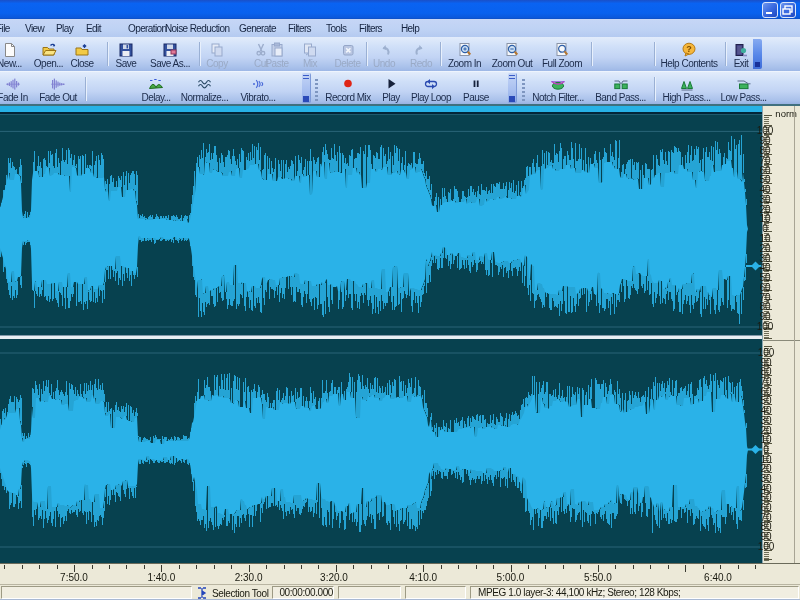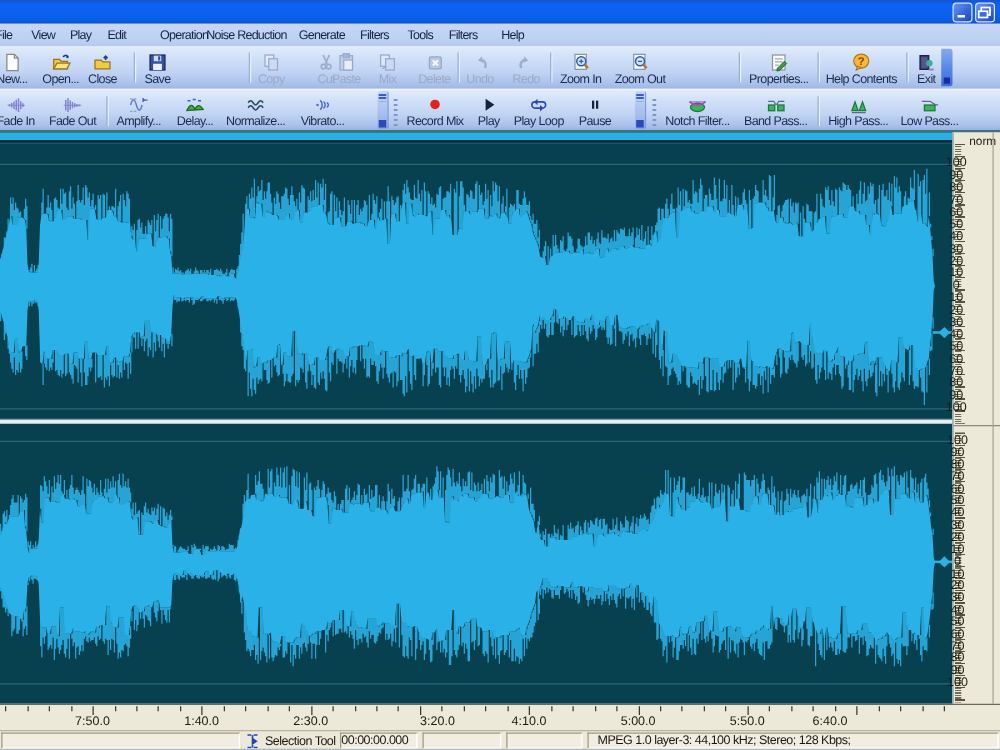--- a/index.html
+++ b/index.html
@@ -106,20 +106,29 @@
       </div>
       <div class="tbtn" style="left:106px;width:40px">
         <svg class="ic" viewBox="0 0 16 16" width="16" height="16">
           <rect x="2" y="2" width="12" height="12" fill="#33519e" stroke="#1a2a66"></rect>
           <rect x="5" y="2.5" width="6" height="4.5" fill="#cfd9ea"></rect>
           <rect x="8.5" y="3" width="1.6" height="3.4" fill="#33519e"></rect>
           <rect x="4.5" y="9" width="7" height="5" fill="#eceef4"></rect>
         </svg>
         <span class="lb">Save</span>
       </div>
+      <div class="tbtn" style="left:135px;width:70px">
+        <svg class="ic" viewBox="0 0 16 16" width="16" height="16">
+          <rect x="2" y="2" width="12" height="12" fill="#33519e" stroke="#1a2a66"></rect>
+          <rect x="5" y="2.5" width="6" height="4.5" fill="#cfd9ea"></rect>
+          <rect x="4.5" y="9" width="7" height="5" fill="#eceef4"></rect>
+          <rect x="9" y="8" width="5" height="4" fill="#e07898" stroke="#90365a"></rect>
+        </svg>
+        <span class="lb">Save As...</span>
+      </div>
       <div class="tbtn dis" style="left:197px;width:40px">
         <svg class="ic" viewBox="0 0 16 16" width="16" height="16">
           <rect x="3" y="2" width="7" height="9" fill="#e4eaf6" stroke="#97a9cc"></rect>
           <rect x="6" y="5" width="7" height="9" fill="#cfdaf0" stroke="#97a9cc"></rect>
         </svg>
         <span class="lb">Copy</span>
       </div>
       <div class="tbtn dis" style="left:241px;width:40px">
         <svg class="ic" viewBox="0 0 16 16" width="16" height="16">
           <path d="M5.5 2l3.2 7M10.5 2 7.3 9" stroke="#9cadcc" stroke-width="1.4" fill="none"></path>
@@ -176,27 +185,27 @@
       </div>
       <div class="tbtn" style="left:483px;width:58px">
         <svg class="ic" viewBox="0 0 16 16" width="16" height="16">
           <rect x="3" y="1.5" width="9" height="12" fill="#f6f8fb" stroke="#8a94a8"></rect>
           <circle cx="8" cy="7" r="3.6" fill="#cfe2f6" stroke="#2d5fa8" stroke-width="1.2"></circle>
           <path d="M6.3 7h3.4" stroke="#2d5fa8"></path>
           <path d="M10.7 9.7l2.6 2.8" stroke="#b5762f" stroke-width="2"></path>
         </svg>
         <span class="lb">Zoom Out</span>
       </div>
-      <div class="tbtn" style="left:580px;width:86px">
-        <svg class="ic" viewBox="0 0 16 16" width="16" height="16">
-          <rect x="3" y="2" width="10" height="12" fill="#fdfdfd" stroke="#8a94a8"></rect>
-          <path d="M5 5h6M5 7.5h6M5 10h3" stroke="#9aa4b8"></path>
-          <path d="M7 12.5l5.5-5.5 1.8 1.8-5.5 5.5-2.3.5z" fill="#3ca03c" stroke="#1e681e" stroke-width=".8"></path>
-        </svg>
-        <span class="lb">Properties...</span>
+      <div class="tbtn" style="left:530px;width:64px">
+        <svg class="ic" viewBox="0 0 16 16" width="16" height="16">
+          <rect x="3" y="1.5" width="9" height="12" fill="#f6f8fb" stroke="#8a94a8"></rect>
+          <circle cx="8" cy="6.8" r="3.4" fill="#f6f8fb" stroke="#2d5fa8" stroke-width="1.2"></circle>
+          <path d="M10.5 9.4l2.8 3.1" stroke="#b5762f" stroke-width="2"></path>
+        </svg>
+        <span class="lb">Full Zoom</span>
       </div>
       <div class="tbtn" style="left:646px;width:86px">
         <svg class="ic" viewBox="0 0 16 16" width="16" height="16">
           <ellipse cx="8" cy="6.8" rx="6" ry="5.6" fill="#f6b73c" stroke="#b57a14"></ellipse>
           <path d="M5 11l-1 3 4-2z" fill="#f6b73c" stroke="#b57a14"></path>
           <text x="8" y="10" font-size="9" font-weight="bold" text-anchor="middle" fill="#7a4a00" font-family="Liberation Sans">?</text>
         </svg>
         <span class="lb">Help Contents</span>
       </div>
       <div class="tbtn" style="left:721px;width:40px">
@@ -243,28 +252,20 @@
             <rect x="3.8" y="2.6" width="1.2" height="11"></rect>
             <rect x="5.6" y="4.4" width="1.2" height="7.4"></rect>
             <rect x="7.4" y="5.6" width="1.2" height="5"></rect>
             <rect x="9.2" y="6.6" width="1.2" height="3.2"></rect>
             <rect x="11" y="7.2" width="1.2" height="2.2"></rect>
             <rect x="12.8" y="7.6" width="1.2" height="1.4"></rect>
           </g>
           <path d="M1 8.2h14" stroke="#8282d2" stroke-width=".7"></path>
         </svg>
         <span class="lb">Fade Out</span>
-      </div>
-      <div class="tbtn" style="left:76px;width:70px">
-        <svg class="ic" viewBox="0 0 16 16" width="16" height="16">
-          <path d="M1.5 8c1.6-5.5 3-5.5 4.6 0s3 5.5 4.6 0" fill="none" stroke="#5a7ad8" stroke-width="1.2"></path>
-          <path d="M11 4h4M11 2.6l1.5 1.4L11 5.4" fill="none" stroke="#3a5ac8"></path>
-          <path d="M1 3h2M4 3h2M1 13h2M4 13h2" stroke="#8aa"></path>
-        </svg>
-        <span class="lb">Amplify...</span>
       </div>
       <div class="tbtn" style="left:127px;width:58px">
         <svg class="ic" viewBox="0 0 16 16" width="16" height="16">
           <path d="M1.5 12.5q3.5-8 6.5-1 2.5-6 6.5 0z" fill="#46a846" stroke="#1c6c1c"></path>
           <path d="M2 4.5h2.4M6.2 3.5h2.4M10.4 4.5h2.4" stroke="#3a5ad8" stroke-width="1.2"></path>
         </svg>
         <span class="lb">Delay...</span>
       </div>
       <div class="tbtn" style="left:223px;width:70px">
         <svg class="ic" viewBox="0 0 16 16" width="16" height="16">
@@ -469,31 +470,31 @@
       <div class="rtick" style="left:650.2px;height:4px"></div>
       <div class="rtick" style="left:667.6px;height:4px"></div>
       <div class="rtick" style="left:685.1px;height:7px"></div>
       <div class="rtick" style="left:702.6px;height:4px"></div>
       <div class="rtick" style="left:720.0px;height:4px"></div>
       <div class="rtick" style="left:737.5px;height:4px"></div>
       <div class="rtick" style="left:754.9px;height:4px"></div>
       <div class="rlab" style="left:49.0px">7:50.0</div>
       <div class="rlab" style="left:136.3px">1:40.0</div>
       <div class="rlab" style="left:223.6px">2:30.0</div>
-      <div class="rlab" style="left:325px">3:20.0</div>
+      <div class="rlab" style="left:309px">3:20.0</div>
       <div class="rlab" style="left:398.2px">4:10.0</div>
       <div class="rlab" style="left:485.5px">5:00.0</div>
       <div class="rlab" style="left:572.8px">5:50.0</div>
-      <div class="rlab" style="left:639px">6:40.0</div>
+      <div class="rlab" style="left:693px">6:40.0</div>
     </div>
   <div id="status">
     <div class="pan" style="left:1px;width:191px"></div>
     <svg style="position:absolute;left:196px;top:2px" width="12" height="12">
         <path d="M2 1h3M7 1h3M6 1v10M2 11h3M7 11h3M6 4l3 2-3 2z" stroke="#2244bb" stroke-width="1.3" fill="#2244bb"></path>
       </svg>
     <span class="st" style="left:212px">Selection Tool</span>
-    <div class="pan" style="left:272px;width:62px;text-align:left">00:00:00.000</div>
+    <div class="pan" style="left:272px;width:62px;text-align:right">00:00:00.000</div>
     <div class="pan" style="left:338px;width:63px"></div>
     <div class="pan" style="left:405px;width:61px"></div>
     <div class="pan" style="left:470px;width:329px;padding-left:7px">MPEG 1.0 layer-3: 44,100 kHz; Stereo; 128 Kbps;</div>
   </div>
   <div id="botline"></div>
 </div>
 
 </body></html>

